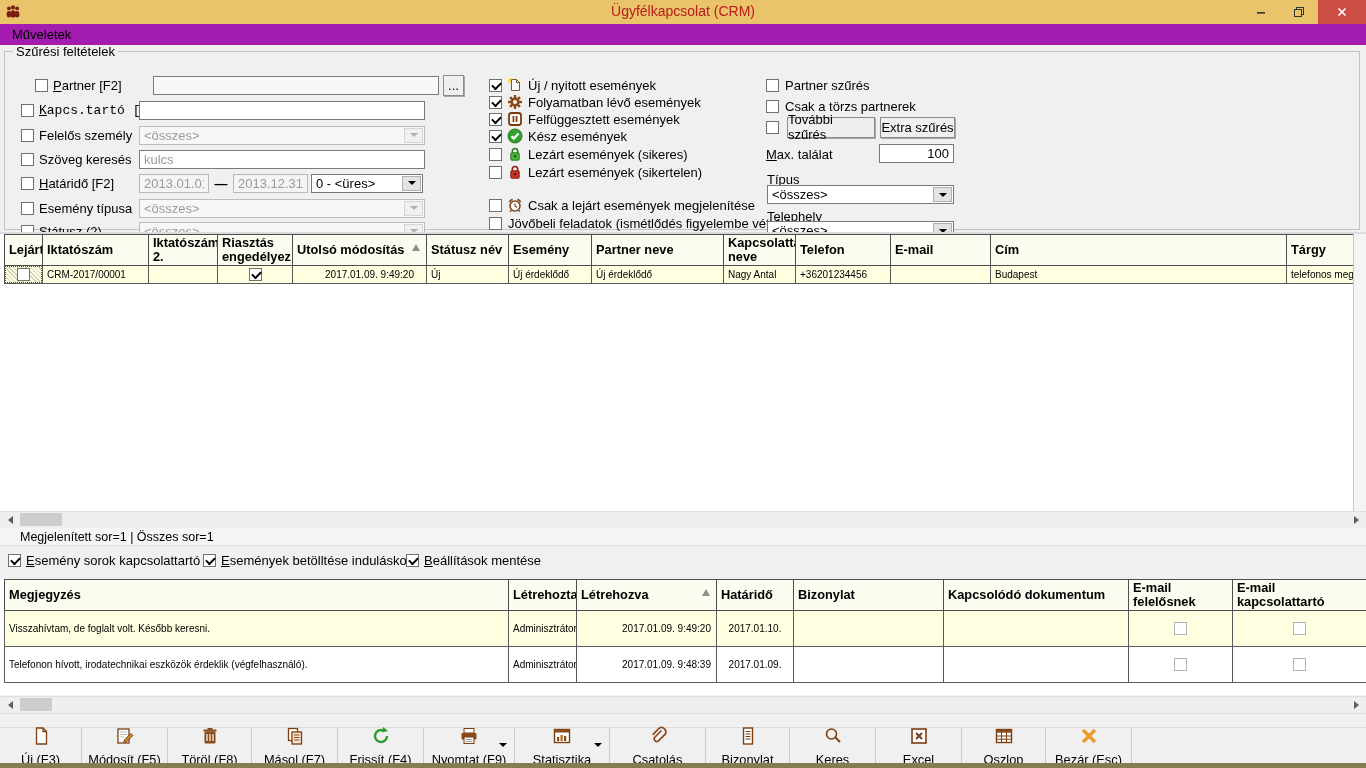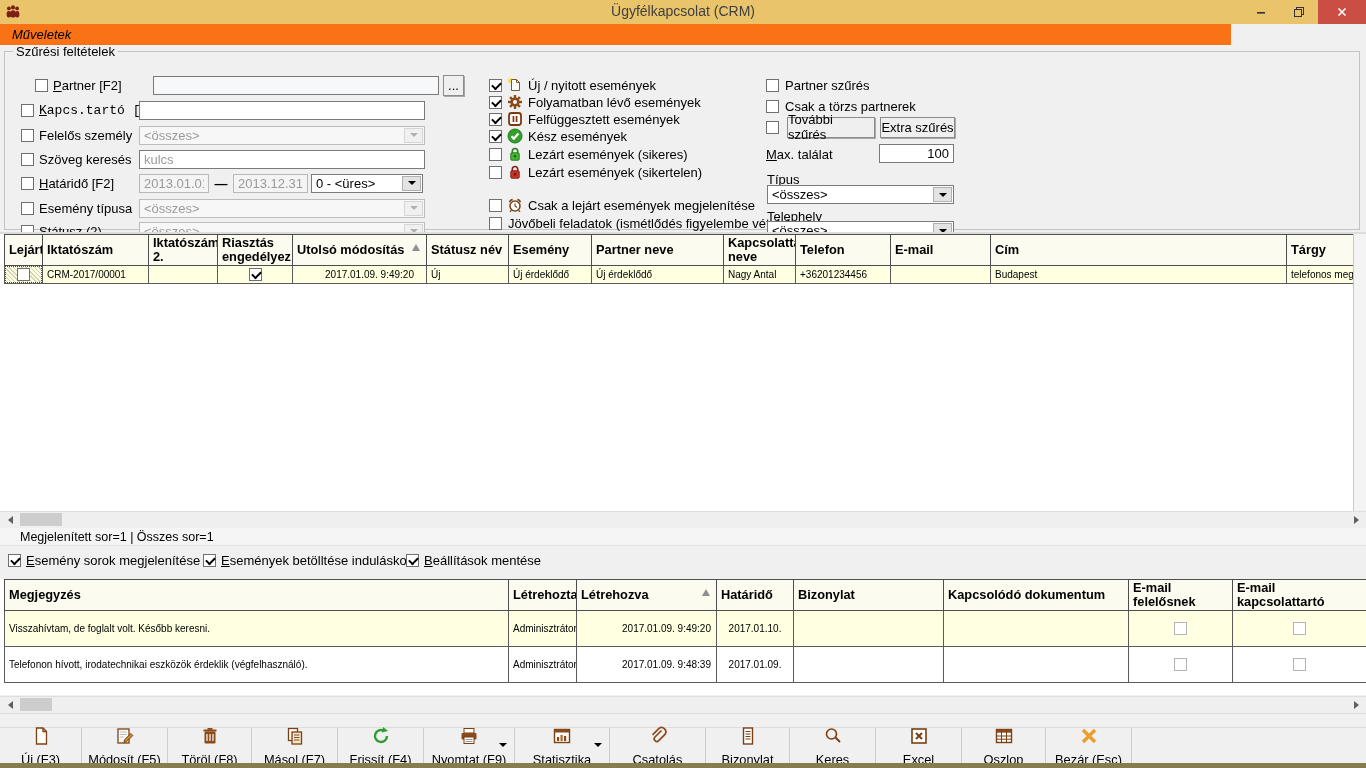--- a/index.html
+++ b/index.html
@@ -4,26 +4,26 @@
 <style>
   html,body { margin:0; padding:0; background:#444; }
   .win {
     position:relative; width:1366px; height:768px; background:#f0f0f0;
     font-family:"Liberation Sans", sans-serif; font-size:13px; color:#000;
     overflow:hidden;
   }
   
   .titlebar { position:absolute; left:0; top:0; width:1366px; height:24px; background:#e9c46a; }
   .titlebar .app-icon { position:absolute; left:5px; top:4px; width:16px; height:16px; }
-  .titlebar .title { position:absolute; left:0; right:0; top:3px; text-align:center; font-size:14px; color:#404040; }
+  .titlebar .title { position:absolute; left:0; right:0; top:3px; text-align:center; font-size:14px; color:#b91c1c; }
   .winbtns { position:absolute; right:0; top:0; height:24px; display:flex; }
   .wbtn { width:38px; height:24px; display:flex; align-items:center; justify-content:center; }
   .wbtn.close { width:48px; background:#cb4e44; }
   
-  .menubar { position:absolute; left:0; top:24px; width:1231px; height:21px; background:#f97316;font-style:italic; }
+  .menubar { position:absolute; left:0; top:24px; width:1366px; height:21px; background:#a21caf; }
   .menu-item { position:absolute; left:8px; top:3px; padding:0 4px; }
   
   fieldset.filters { position:absolute; left:4px; top:44px; width:1354px; height:184px; margin:0; padding:0;
     border:1px solid #c3c3c3; }
   fieldset.filters legend { margin-left:8px; padding:0 3px; font-size:13px; }
   .frow { position:absolute; display:flex; align-items:center; height:20px; }
   .ak { display:inline-block; }
   .ak::first-letter { text-decoration:underline; }
   
   .cb { width:13px; height:13px; box-sizing:border-box; background:#fff; border:1px solid #707070; position:relative; flex:0 0 13px; }
@@ -384,21 +384,21 @@
     <span class="thumb" style="left:20px; width:42px;"></span>
     <span class="sarrow right">
         <span class="tri-right"></span>
       </span>
   </div>
 
   <div class="statusline" style="top:528px;padding-left:20px;">Megjelenített sor=1 | Összes sor=1</div>
 
   <div class="optrow" style="left:8px; top:553px;">
     <span class="cb checked"></span>
-    <span class="flabel ak">Esemény sorok megjelenítése</span>
+    <span class="flabel ak">Esemény sorok kapcsolattartó</span>
   </div>
   <div class="optrow" style="left:203px; top:553px;">
     <span class="cb checked"></span>
     <span class="flabel ak">Események betölltése induláskor</span>
   </div>
   <div class="optrow" style="left:406px; top:553px;">
     <span class="cb checked"></span>
     <span class="flabel ak">Beállítások mentése</span>
   </div>
 

